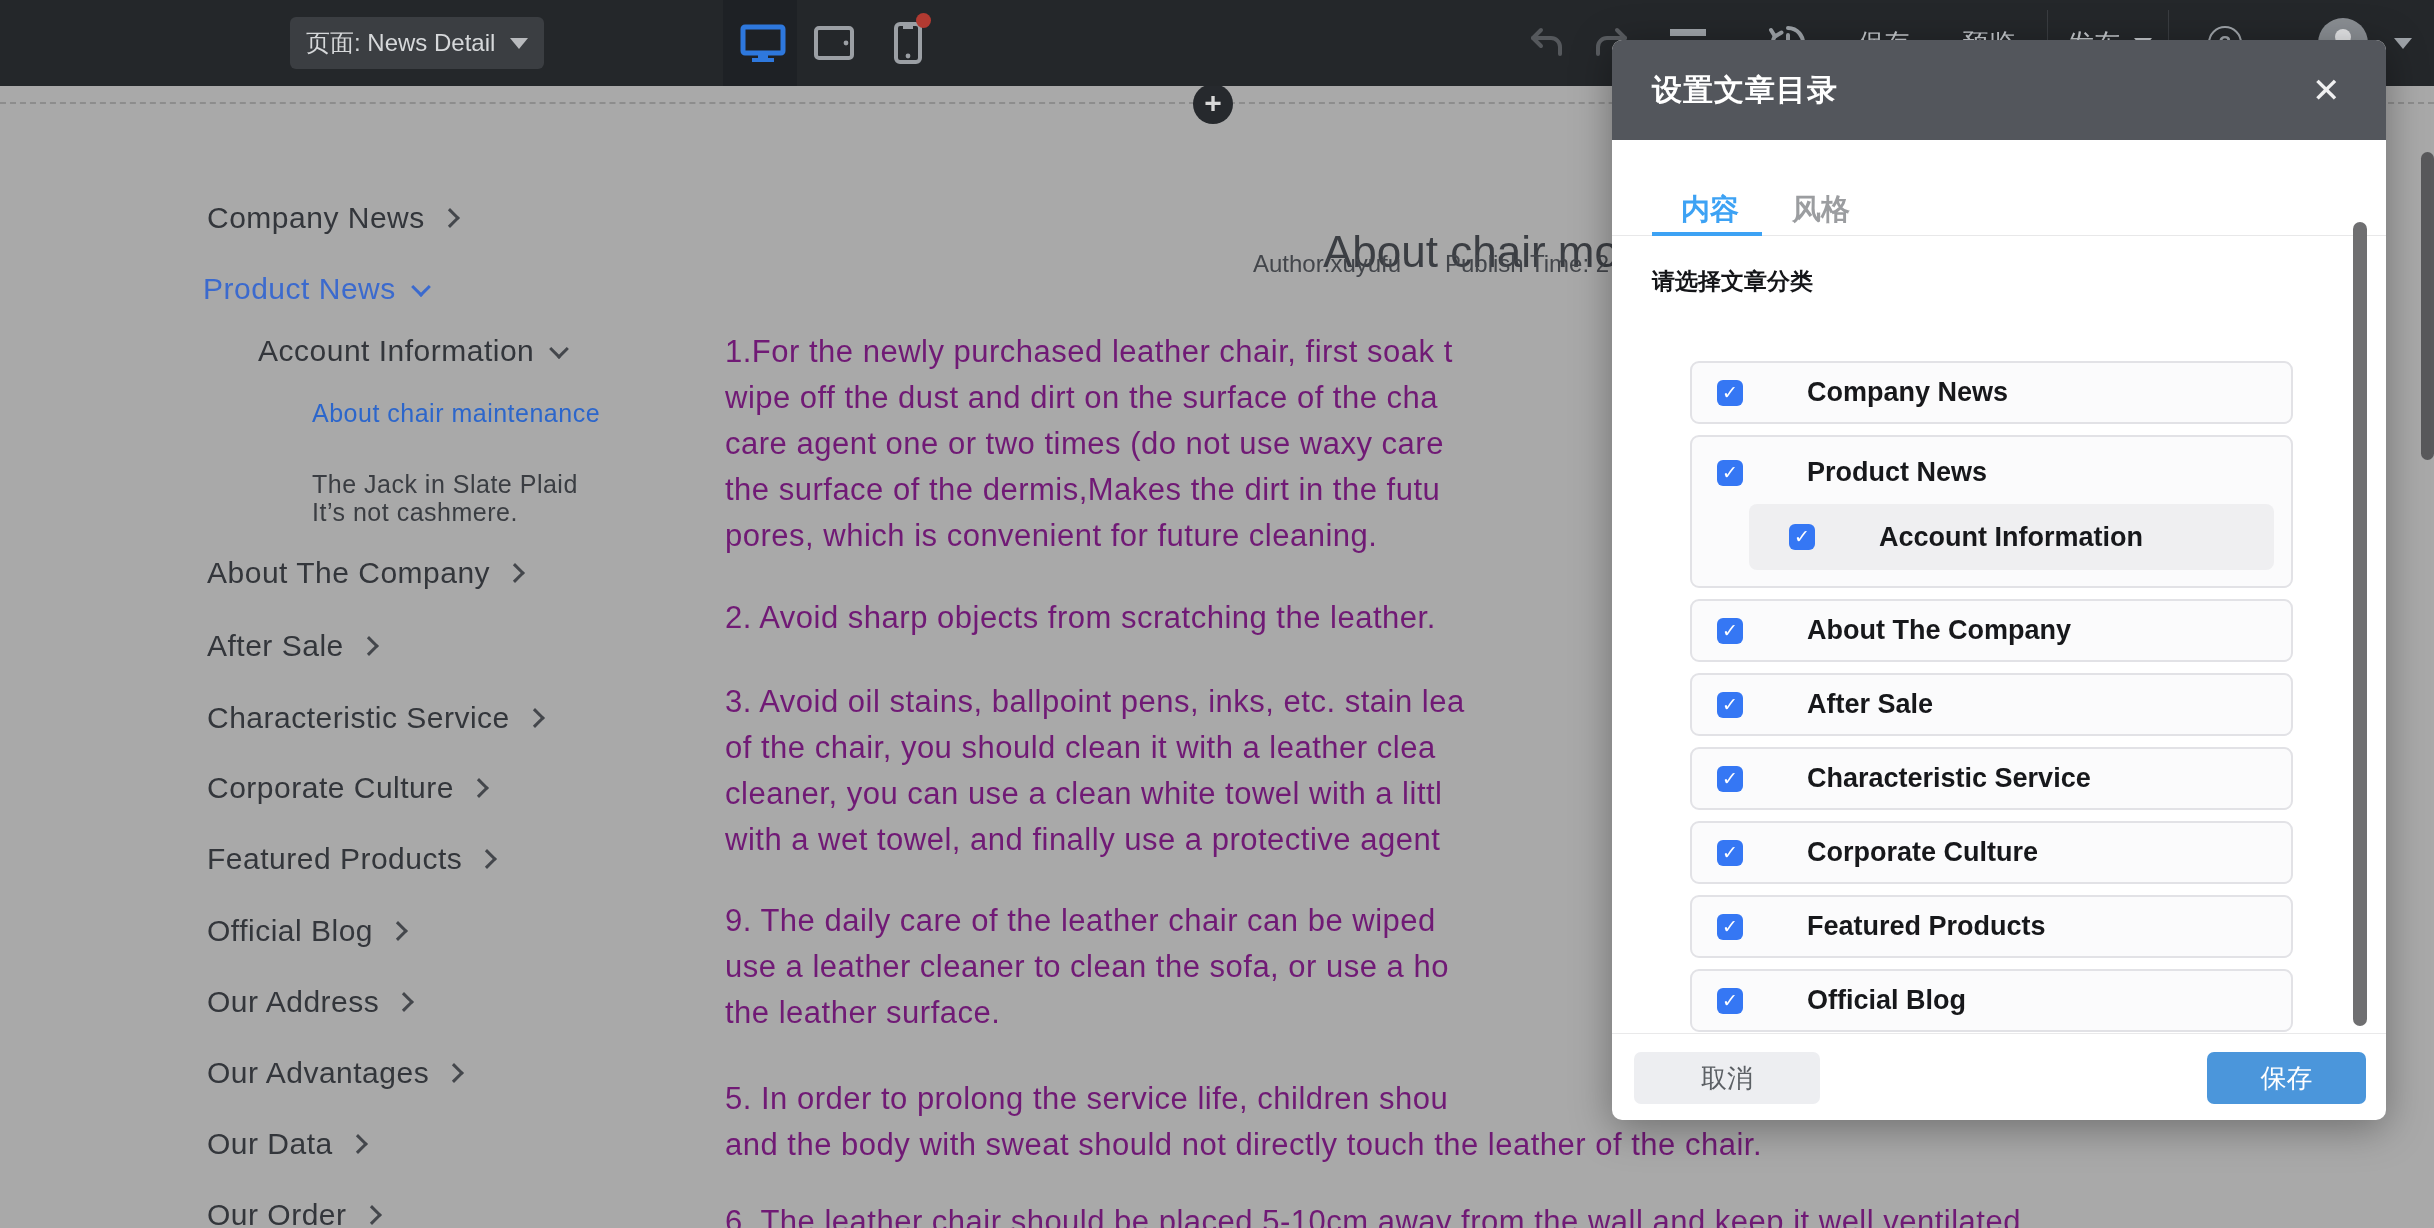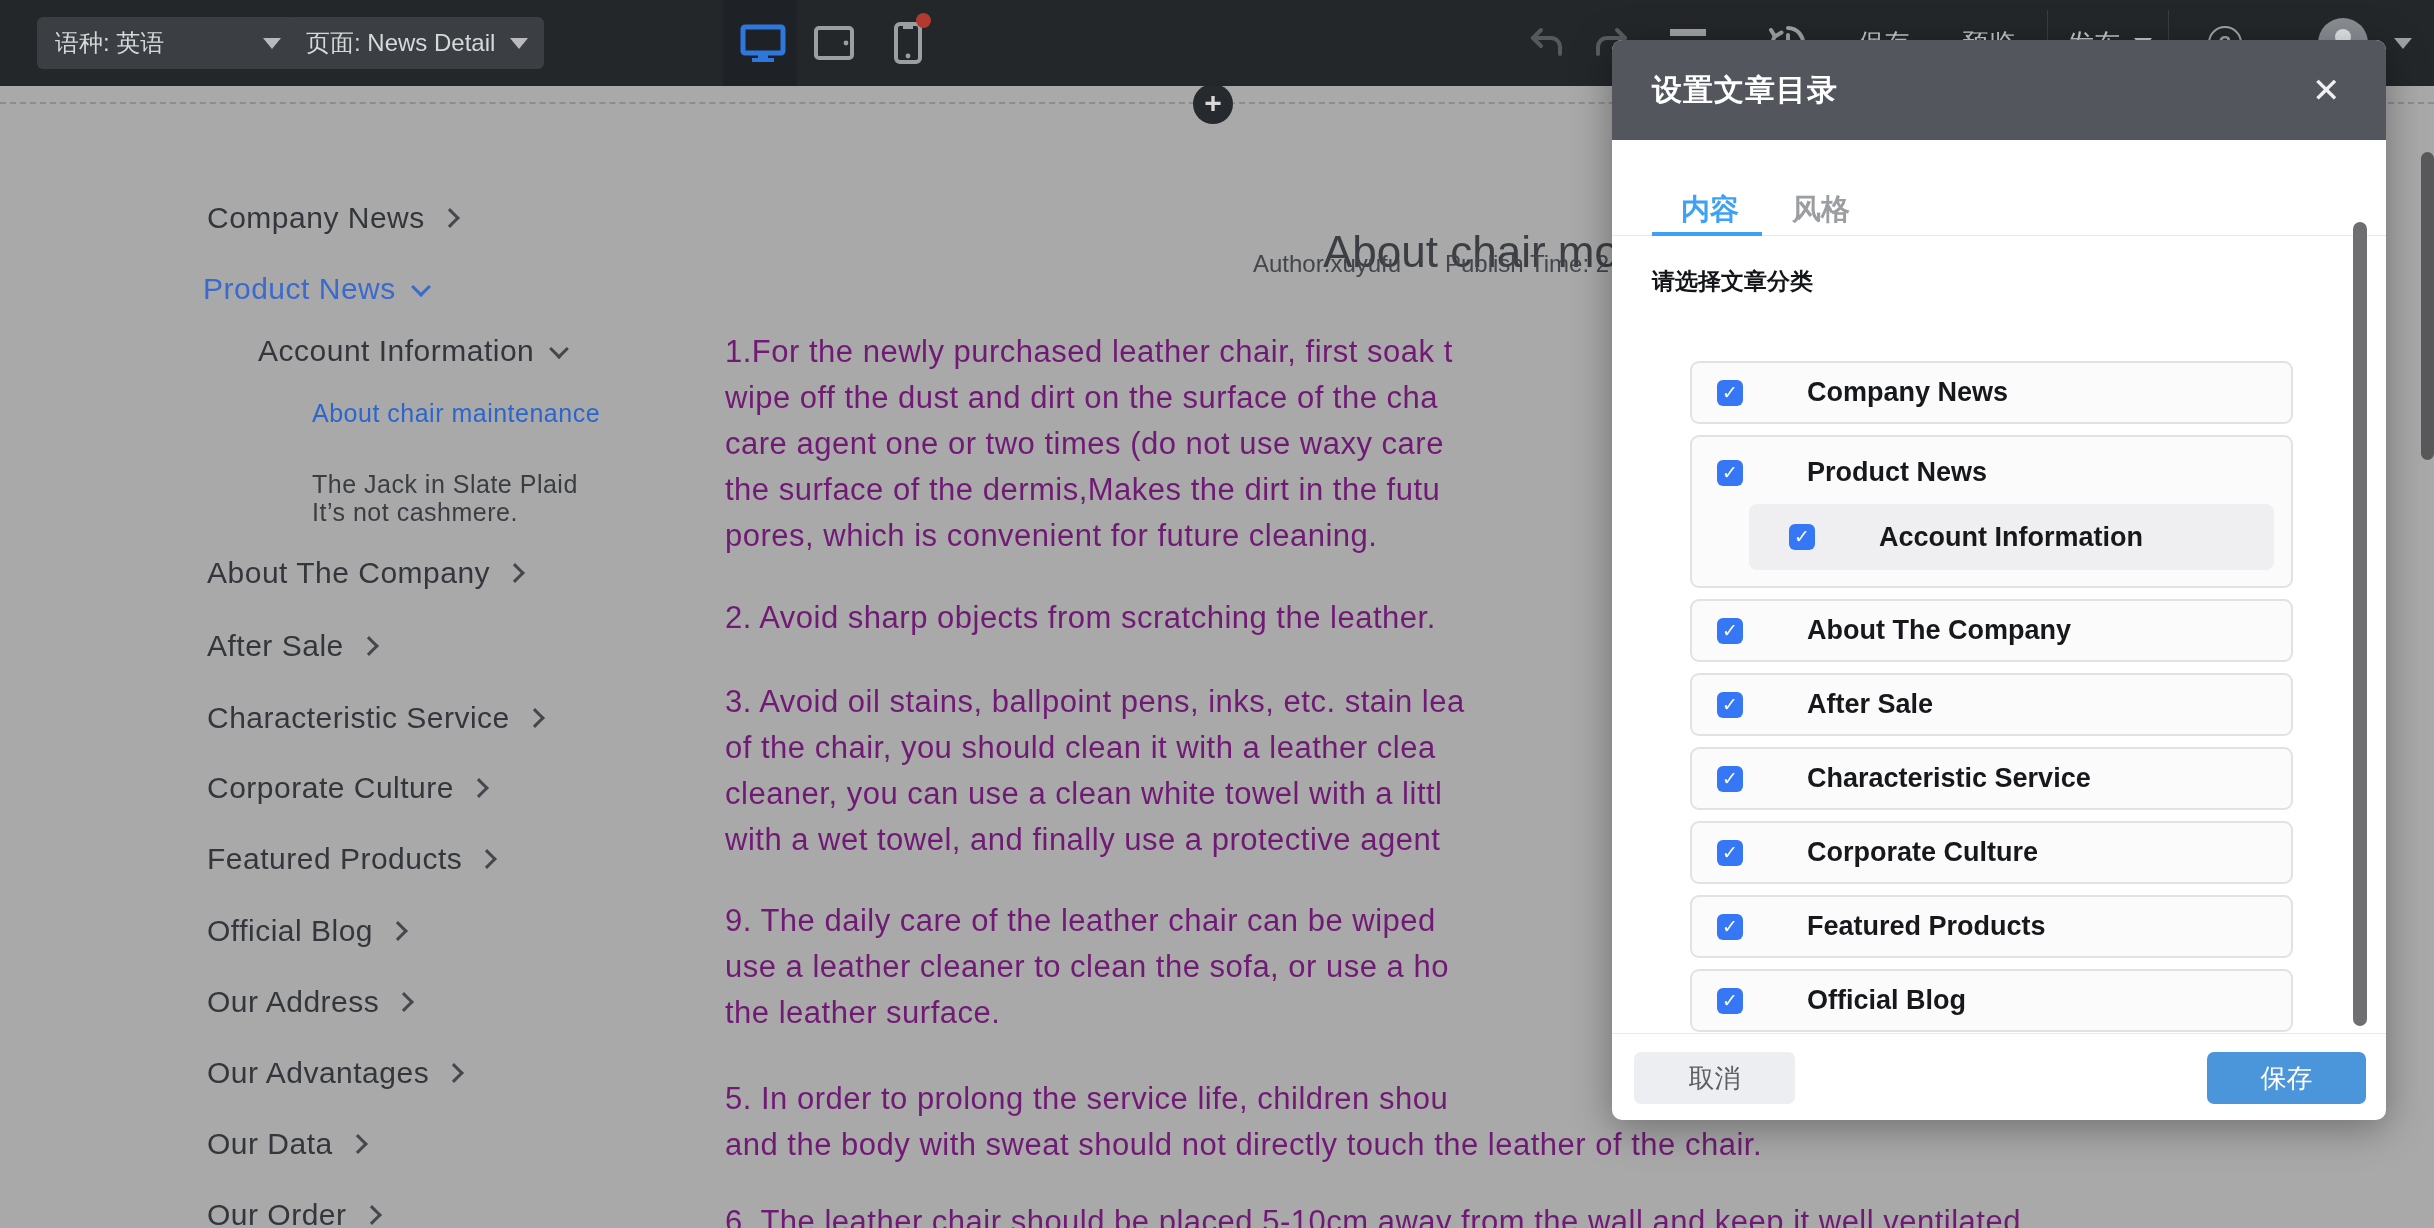--- a/index.html
+++ b/index.html
@@ -73,21 +73,21 @@
             height:63px;display:flex;align-items:center;padding-left:25px;}
   .cat-card.tall{height:153px;flex-direction:column;align-items:stretch;justify-content:flex-start;
                  padding:20px 20px 0 25px;}
   .cat-row{display:flex;align-items:center;}
   .cat-lbl{margin-left:64px;font-size:27px;font-weight:bold;color:#17181b;}
   .sub-box{margin:16px 0 0 32px;width:525px;height:66px;background:#efeff1;border-radius:8px;
            display:flex;align-items:center;padding-left:40px;box-sizing:border-box;}
   .modal-footer-line{position:absolute;left:0;top:993px;width:100%;height:1px;background:#e9e9ea;}
   .btn{position:absolute;top:1012px;height:52px;border-radius:7px;font-size:26px;
        display:flex;align-items:center;justify-content:center;cursor:pointer;}
-  .btn.cancel{left:22px;width:161px;background:#edeef1;color:#5c6065;}
+  .btn.cancel{left:22px;width:186px;background:#edeef1;color:#5c6065;}
   .btn.save{left:595px;width:159px;background:#4b96db;color:#fff;}
   .modal-scroll{position:absolute;left:741px;top:182px;width:14px;height:804px;
                 border-radius:7px;background:#6f6f71;}
   svg{display:block;}
 </style>
 </head>
 <body>
 
 <div class="stage">
 
@@ -179,24 +179,20 @@
 the leather surface.</div>
         <div class="para" style="top: 1076px;">5. In order to prolong the service life, children shou
 and the body with sweat should not directly touch the leather of the chair.</div>
         <div class="para" style="top: 1199px;">6. The leather chair should be placed 5-10cm away from the wall and keep it well ventilated</div>
       </div>
   </div>
 
   <div class="page-scrollbar"></div>
 
   <div class="toolbar">
-    <div class="dd" style="left:37px;width:226px;padding:0 18px;">
-      <span>语种: 英语</span>
-      <span class="caret"></span>
-    </div>
     <div class="dd" style="left:290px;width:222px;padding:0 16px;">
       <span>页面: News Detail</span>
       <span class="caret"></span>
     </div>
 
     <div class="device-tile"></div>
     <div class="tool-ic" style="left:740px">
       <svg width="46" height="40" viewBox="0 0 46 40">
         <rect x="3" y="4" width="40" height="26" rx="2" fill="none" stroke="#2e78dd" stroke-width="5"></rect>
         <rect x="18" y="30" width="10" height="5" fill="#2e78dd"></rect>

